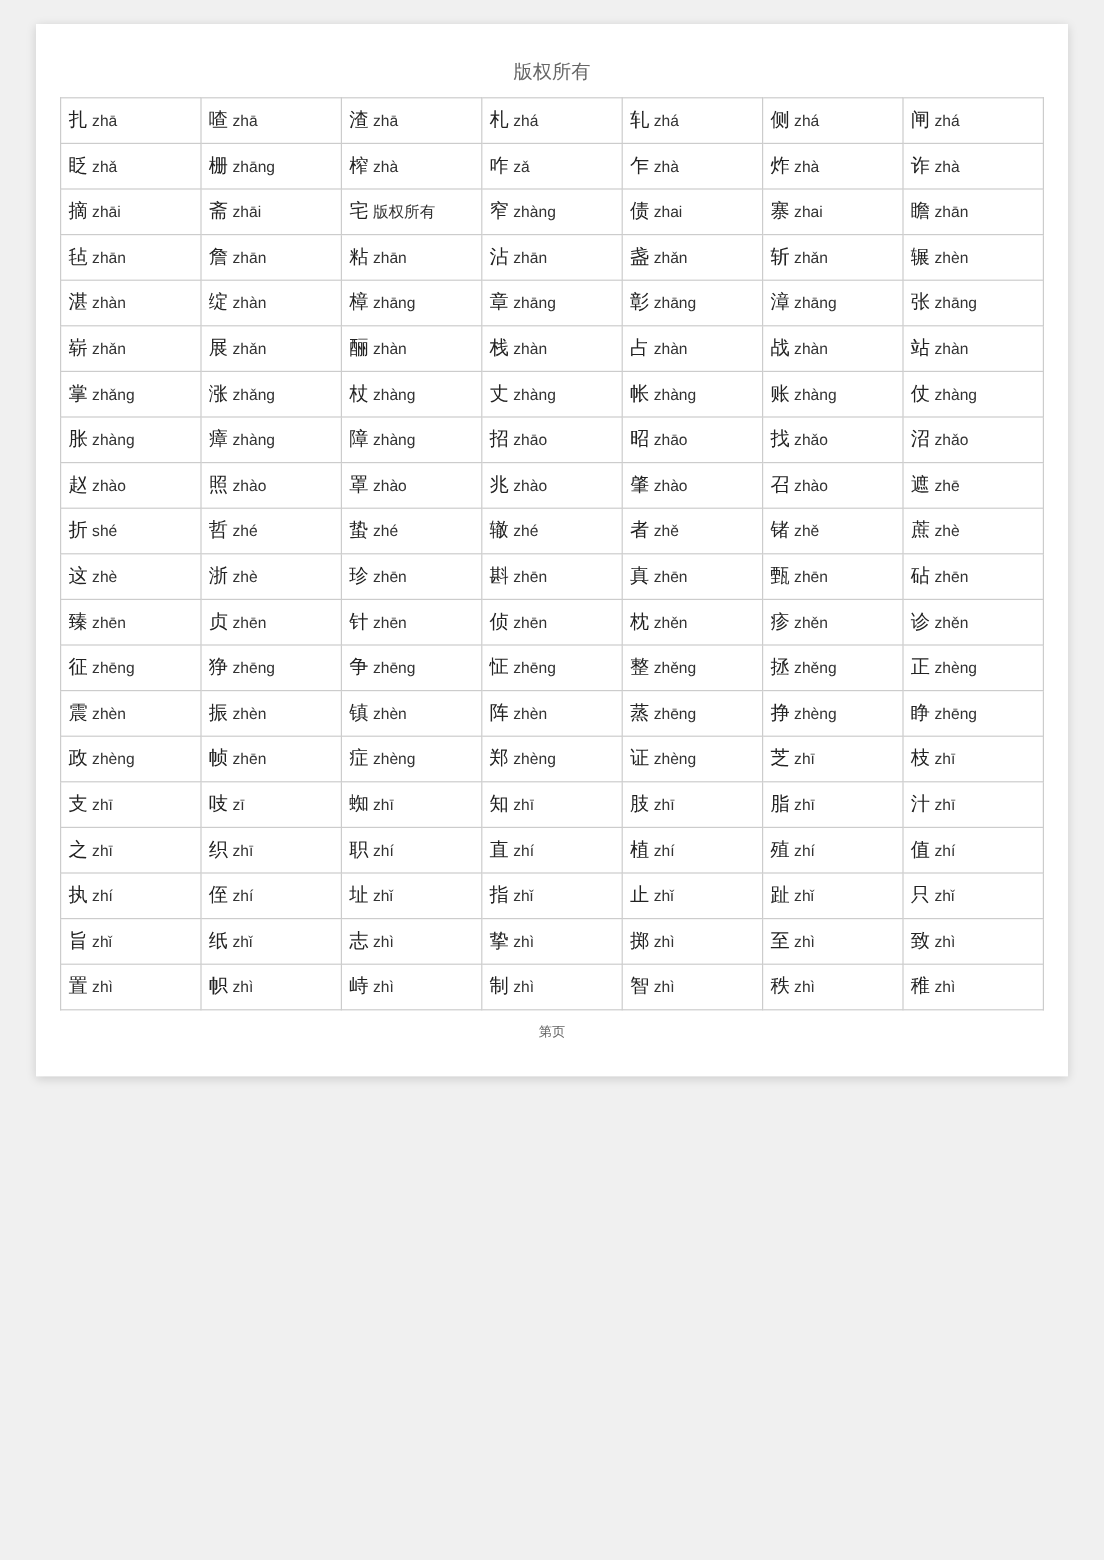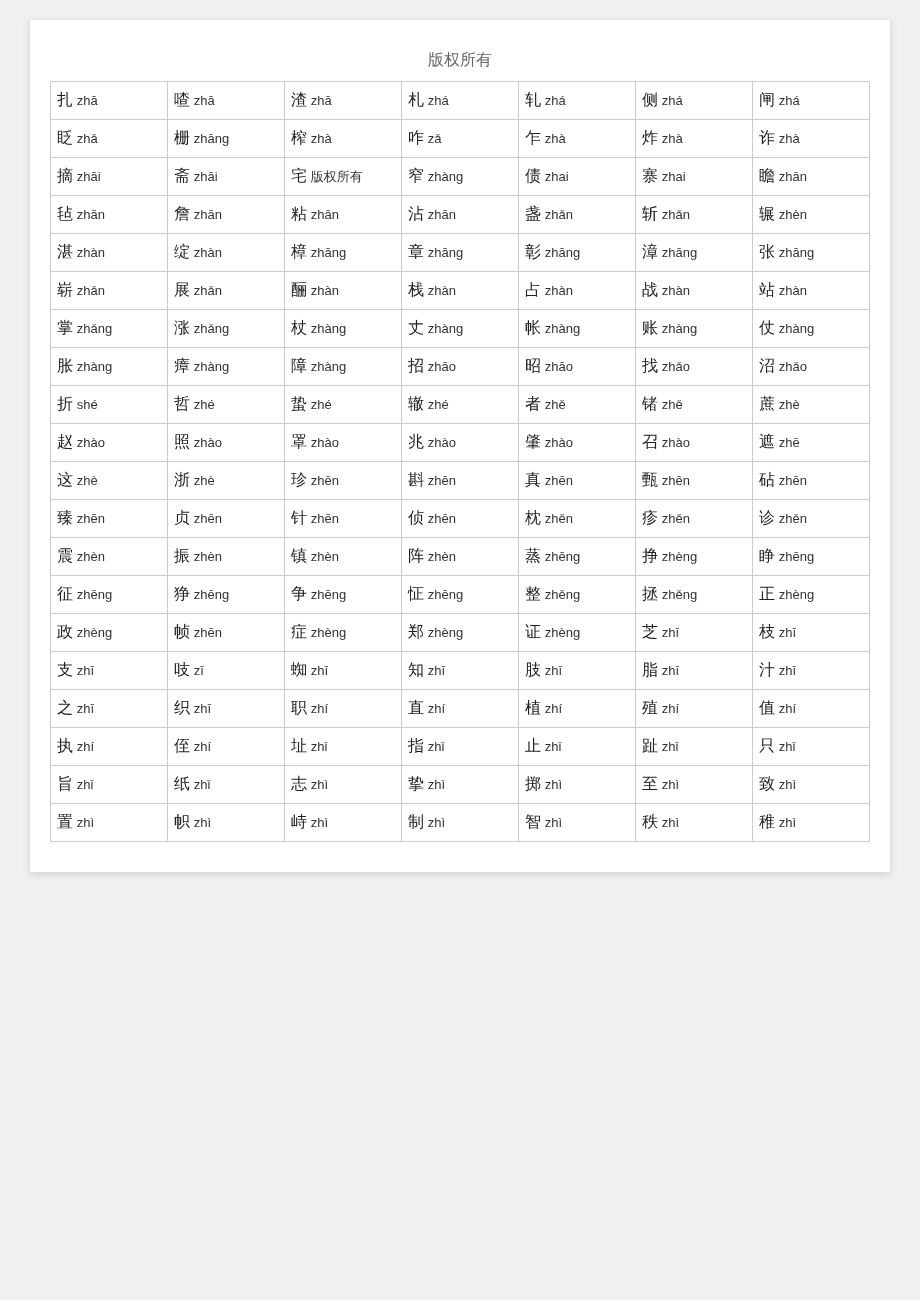--- a/index.html
+++ b/index.html
@@ -127,74 +127,74 @@
         <tr>
           <td><span class="char">胀</span> <span class="pinyin">zhàng</span></td>
           <td><span class="char">瘴</span> <span class="pinyin">zhàng</span></td>
           <td><span class="char">障</span> <span class="pinyin">zhàng</span></td>
           <td><span class="char">招</span> <span class="pinyin">zhāo</span></td>
           <td><span class="char">昭</span> <span class="pinyin">zhāo</span></td>
           <td><span class="char">找</span> <span class="pinyin">zhǎo</span></td>
           <td><span class="char">沼</span> <span class="pinyin">zhǎo</span></td>
         </tr>
         <tr>
+          <td><span class="char">赵</span> <span class="pinyin">zhào</span></td>
+          <td><span class="char">照</span> <span class="pinyin">zhào</span></td>
+          <td><span class="char">罩</span> <span class="pinyin">zhào</span></td>
+          <td><span class="char">兆</span> <span class="pinyin">zhào</span></td>
+          <td><span class="char">肇</span> <span class="pinyin">zhào</span></td>
+          <td><span class="char">召</span> <span class="pinyin">zhào</span></td>
+          <td><span class="char">遮</span> <span class="pinyin">zhē</span></td>
+        </tr>
+        <tr>
           <td><span class="char">折</span> <span class="pinyin">shé</span></td>
           <td><span class="char">哲</span> <span class="pinyin">zhé</span></td>
           <td><span class="char">蛰</span> <span class="pinyin">zhé</span></td>
           <td><span class="char">辙</span> <span class="pinyin">zhé</span></td>
           <td><span class="char">者</span> <span class="pinyin">zhě</span></td>
           <td><span class="char">锗</span> <span class="pinyin">zhě</span></td>
           <td><span class="char">蔗</span> <span class="pinyin">zhè</span></td>
         </tr>
         <tr>
-          <td><span class="char">赵</span> <span class="pinyin">zhào</span></td>
-          <td><span class="char">照</span> <span class="pinyin">zhào</span></td>
-          <td><span class="char">罩</span> <span class="pinyin">zhào</span></td>
-          <td><span class="char">兆</span> <span class="pinyin">zhào</span></td>
-          <td><span class="char">肇</span> <span class="pinyin">zhào</span></td>
-          <td><span class="char">召</span> <span class="pinyin">zhào</span></td>
-          <td><span class="char">遮</span> <span class="pinyin">zhē</span></td>
-        </tr>
-        <tr>
           <td><span class="char">这</span> <span class="pinyin">zhè</span></td>
           <td><span class="char">浙</span> <span class="pinyin">zhè</span></td>
           <td><span class="char">珍</span> <span class="pinyin">zhēn</span></td>
           <td><span class="char">斟</span> <span class="pinyin">zhēn</span></td>
           <td><span class="char">真</span> <span class="pinyin">zhēn</span></td>
           <td><span class="char">甄</span> <span class="pinyin">zhēn</span></td>
           <td><span class="char">砧</span> <span class="pinyin">zhēn</span></td>
         </tr>
         <tr>
           <td><span class="char">臻</span> <span class="pinyin">zhēn</span></td>
           <td><span class="char">贞</span> <span class="pinyin">zhēn</span></td>
           <td><span class="char">针</span> <span class="pinyin">zhēn</span></td>
           <td><span class="char">侦</span> <span class="pinyin">zhēn</span></td>
           <td><span class="char">枕</span> <span class="pinyin">zhěn</span></td>
           <td><span class="char">疹</span> <span class="pinyin">zhěn</span></td>
           <td><span class="char">诊</span> <span class="pinyin">zhěn</span></td>
         </tr>
         <tr>
+          <td><span class="char">征</span> <span class="pinyin">zhēng</span></td>
+          <td><span class="char">狰</span> <span class="pinyin">zhēng</span></td>
+          <td><span class="char">争</span> <span class="pinyin">zhēng</span></td>
+          <td><span class="char">怔</span> <span class="pinyin">zhēng</span></td>
+          <td><span class="char">整</span> <span class="pinyin">zhěng</span></td>
+          <td><span class="char">拯</span> <span class="pinyin">zhěng</span></td>
+          <td><span class="char">正</span> <span class="pinyin">zhèng</span></td>
+        </tr>
+        <tr>
           <td><span class="char">震</span> <span class="pinyin">zhèn</span></td>
           <td><span class="char">振</span> <span class="pinyin">zhèn</span></td>
           <td><span class="char">镇</span> <span class="pinyin">zhèn</span></td>
           <td><span class="char">阵</span> <span class="pinyin">zhèn</span></td>
           <td><span class="char">蒸</span> <span class="pinyin">zhēng</span></td>
           <td><span class="char">挣</span> <span class="pinyin">zhèng</span></td>
           <td><span class="char">睁</span> <span class="pinyin">zhēng</span></td>
         </tr>
         <tr>
-          <td><span class="char">征</span> <span class="pinyin">zhēng</span></td>
-          <td><span class="char">狰</span> <span class="pinyin">zhēng</span></td>
-          <td><span class="char">争</span> <span class="pinyin">zhēng</span></td>
-          <td><span class="char">怔</span> <span class="pinyin">zhēng</span></td>
-          <td><span class="char">整</span> <span class="pinyin">zhěng</span></td>
-          <td><span class="char">拯</span> <span class="pinyin">zhěng</span></td>
-          <td><span class="char">正</span> <span class="pinyin">zhèng</span></td>
-        </tr>
-        <tr>
           <td><span class="char">政</span> <span class="pinyin">zhèng</span></td>
           <td><span class="char">帧</span> <span class="pinyin">zhēn</span></td>
           <td><span class="char">症</span> <span class="pinyin">zhèng</span></td>
           <td><span class="char">郑</span> <span class="pinyin">zhèng</span></td>
           <td><span class="char">证</span> <span class="pinyin">zhèng</span></td>
           <td><span class="char">芝</span> <span class="pinyin">zhī</span></td>
           <td><span class="char">枝</span> <span class="pinyin">zhī</span></td>
         </tr>
         <tr>
           <td><span class="char">支</span> <span class="pinyin">zhī</span></td>
@@ -236,13 +236,14 @@
           <td><span class="char">置</span> <span class="pinyin">zhì</span></td>
           <td><span class="char">帜</span> <span class="pinyin">zhì</span></td>
           <td><span class="char">峙</span> <span class="pinyin">zhì</span></td>
           <td><span class="char">制</span> <span class="pinyin">zhì</span></td>
           <td><span class="char">智</span> <span class="pinyin">zhì</span></td>
           <td><span class="char">秩</span> <span class="pinyin">zhì</span></td>
           <td><span class="char">稚</span> <span class="pinyin">zhì</span></td>
         </tr>
       </tbody>
   </table>
+  <div class="page-footer">第页</div>
 </div>
 
 </body></html>

